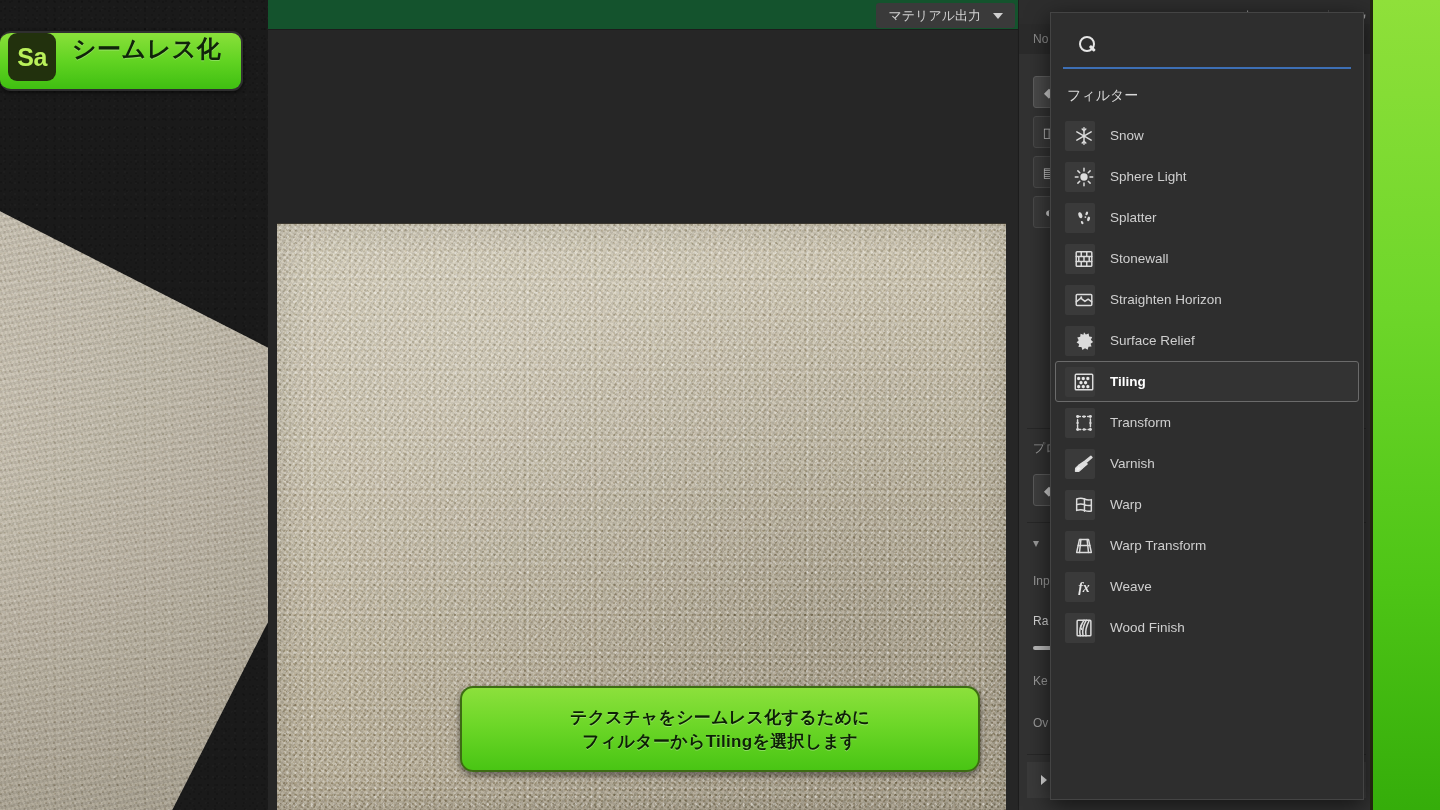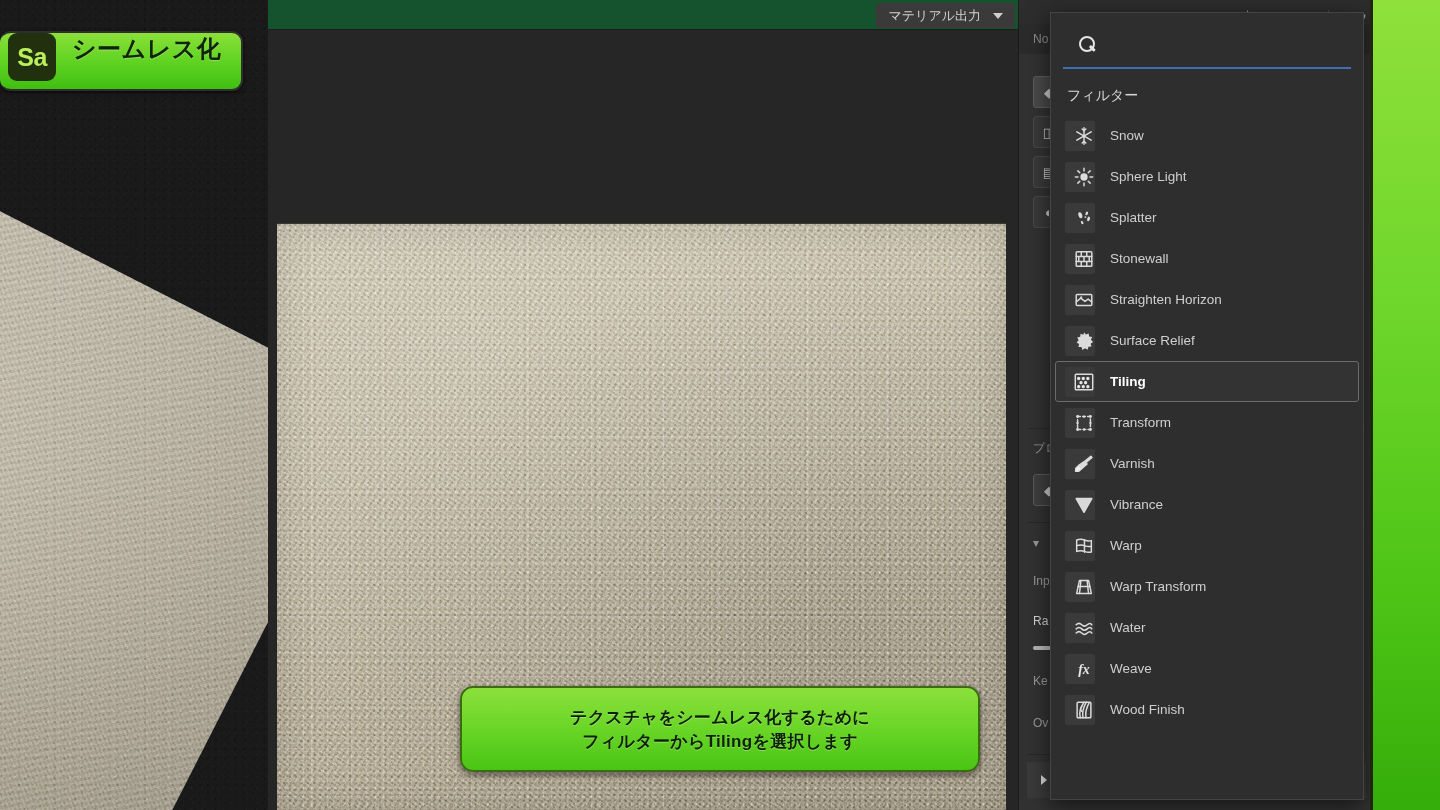--- a/index.html
+++ b/index.html
@@ -595,50 +595,34 @@
               <path d="M19.5 3.6l1.2 1.2-6 5.1-1.3-1.3z" fill="#dcdcdc" stroke="#dcdcdc"></path>
               <path d="M12.6 9.2l2.8 2.8-5.4 4.6-3.4-3.4z" fill="#dcdcdc" stroke="#dcdcdc"></path>
               <path d="M6.2 13.6l3.4 3.4-3.6 3-3.2-.1.2-3.2z" fill="#f0f0f0" stroke="#dcdcdc"></path>
             </svg>
           </span>
           <span class="dd-item-label">Varnish</span>
         </div>
         <div class="dd-item">
           <span class="dd-icon">
             <svg width="22" height="22" viewBox="0 0 24 24" fill="none" stroke="#dcdcdc" stroke-width="1.6" stroke-linecap="round" stroke-linejoin="round">
-              <path d="M3.5 5h17L12 20z" fill="#d9d9d9" stroke="#dcdcdc"></path>
-            </svg>
-          </span>
-          <span class="dd-item-label">Vibrance</span>
-        </div>
-        <div class="dd-item">
-          <span class="dd-icon">
-            <svg width="22" height="22" viewBox="0 0 24 24" fill="none" stroke="#dcdcdc" stroke-width="1.6" stroke-linecap="round" stroke-linejoin="round">
               <path d="M4 5.5c3-1 6-1 8.5 0s5 1.4 7.5.6v12.4c-2.5.8-5 .4-7.5-.6s-5.5-1-8.5 0z"></path>
               <path d="M12.5 5.5v13.4M4 11.6c3-1 6-1 8.5 0s5 1.4 7.5.6"></path>
             </svg>
           </span>
           <span class="dd-item-label">Warp</span>
         </div>
         <div class="dd-item">
           <span class="dd-icon">
             <svg width="22" height="22" viewBox="0 0 24 24" fill="none" stroke="#dcdcdc" stroke-width="1.6" stroke-linecap="round" stroke-linejoin="round">
               <path d="M7 5h10l3 14H4z"></path>
               <path d="M8.6 5l-1.5 14M15.4 5l1.5 14M5.6 11.5h12.8"></path>
             </svg>
           </span>
           <span class="dd-item-label">Warp Transform</span>
-        </div>
-        <div class="dd-item">
-          <span class="dd-icon">
-            <svg width="22" height="22" viewBox="0 0 24 24" fill="none" stroke="#dcdcdc" stroke-width="1.6" stroke-linecap="round" stroke-linejoin="round">
-              <path d="M3.5 8.5c2-2 4-2 6 0s4 2 6 0 4-2 5 0M3.5 13c2-2 4-2 6 0s4 2 6 0 4-2 5 0M3.5 17.5c2-2 4-2 6 0s4 2 6 0 4-2 5 0" stroke-width="1.7"></path>
-            </svg>
-          </span>
-          <span class="dd-item-label">Water</span>
         </div>
         <div class="dd-item">
           <span class="dd-icon">
             <svg width="22" height="22" viewBox="0 0 24 24">
               <text x="12" y="17.5" font-family="Liberation Serif, serif" font-style="italic" font-weight="bold" font-size="15" fill="#e6e6e6" text-anchor="middle">fx</text>
             </svg>
           </span>
           <span class="dd-item-label">Weave</span>
         </div>
         <div class="dd-item">

